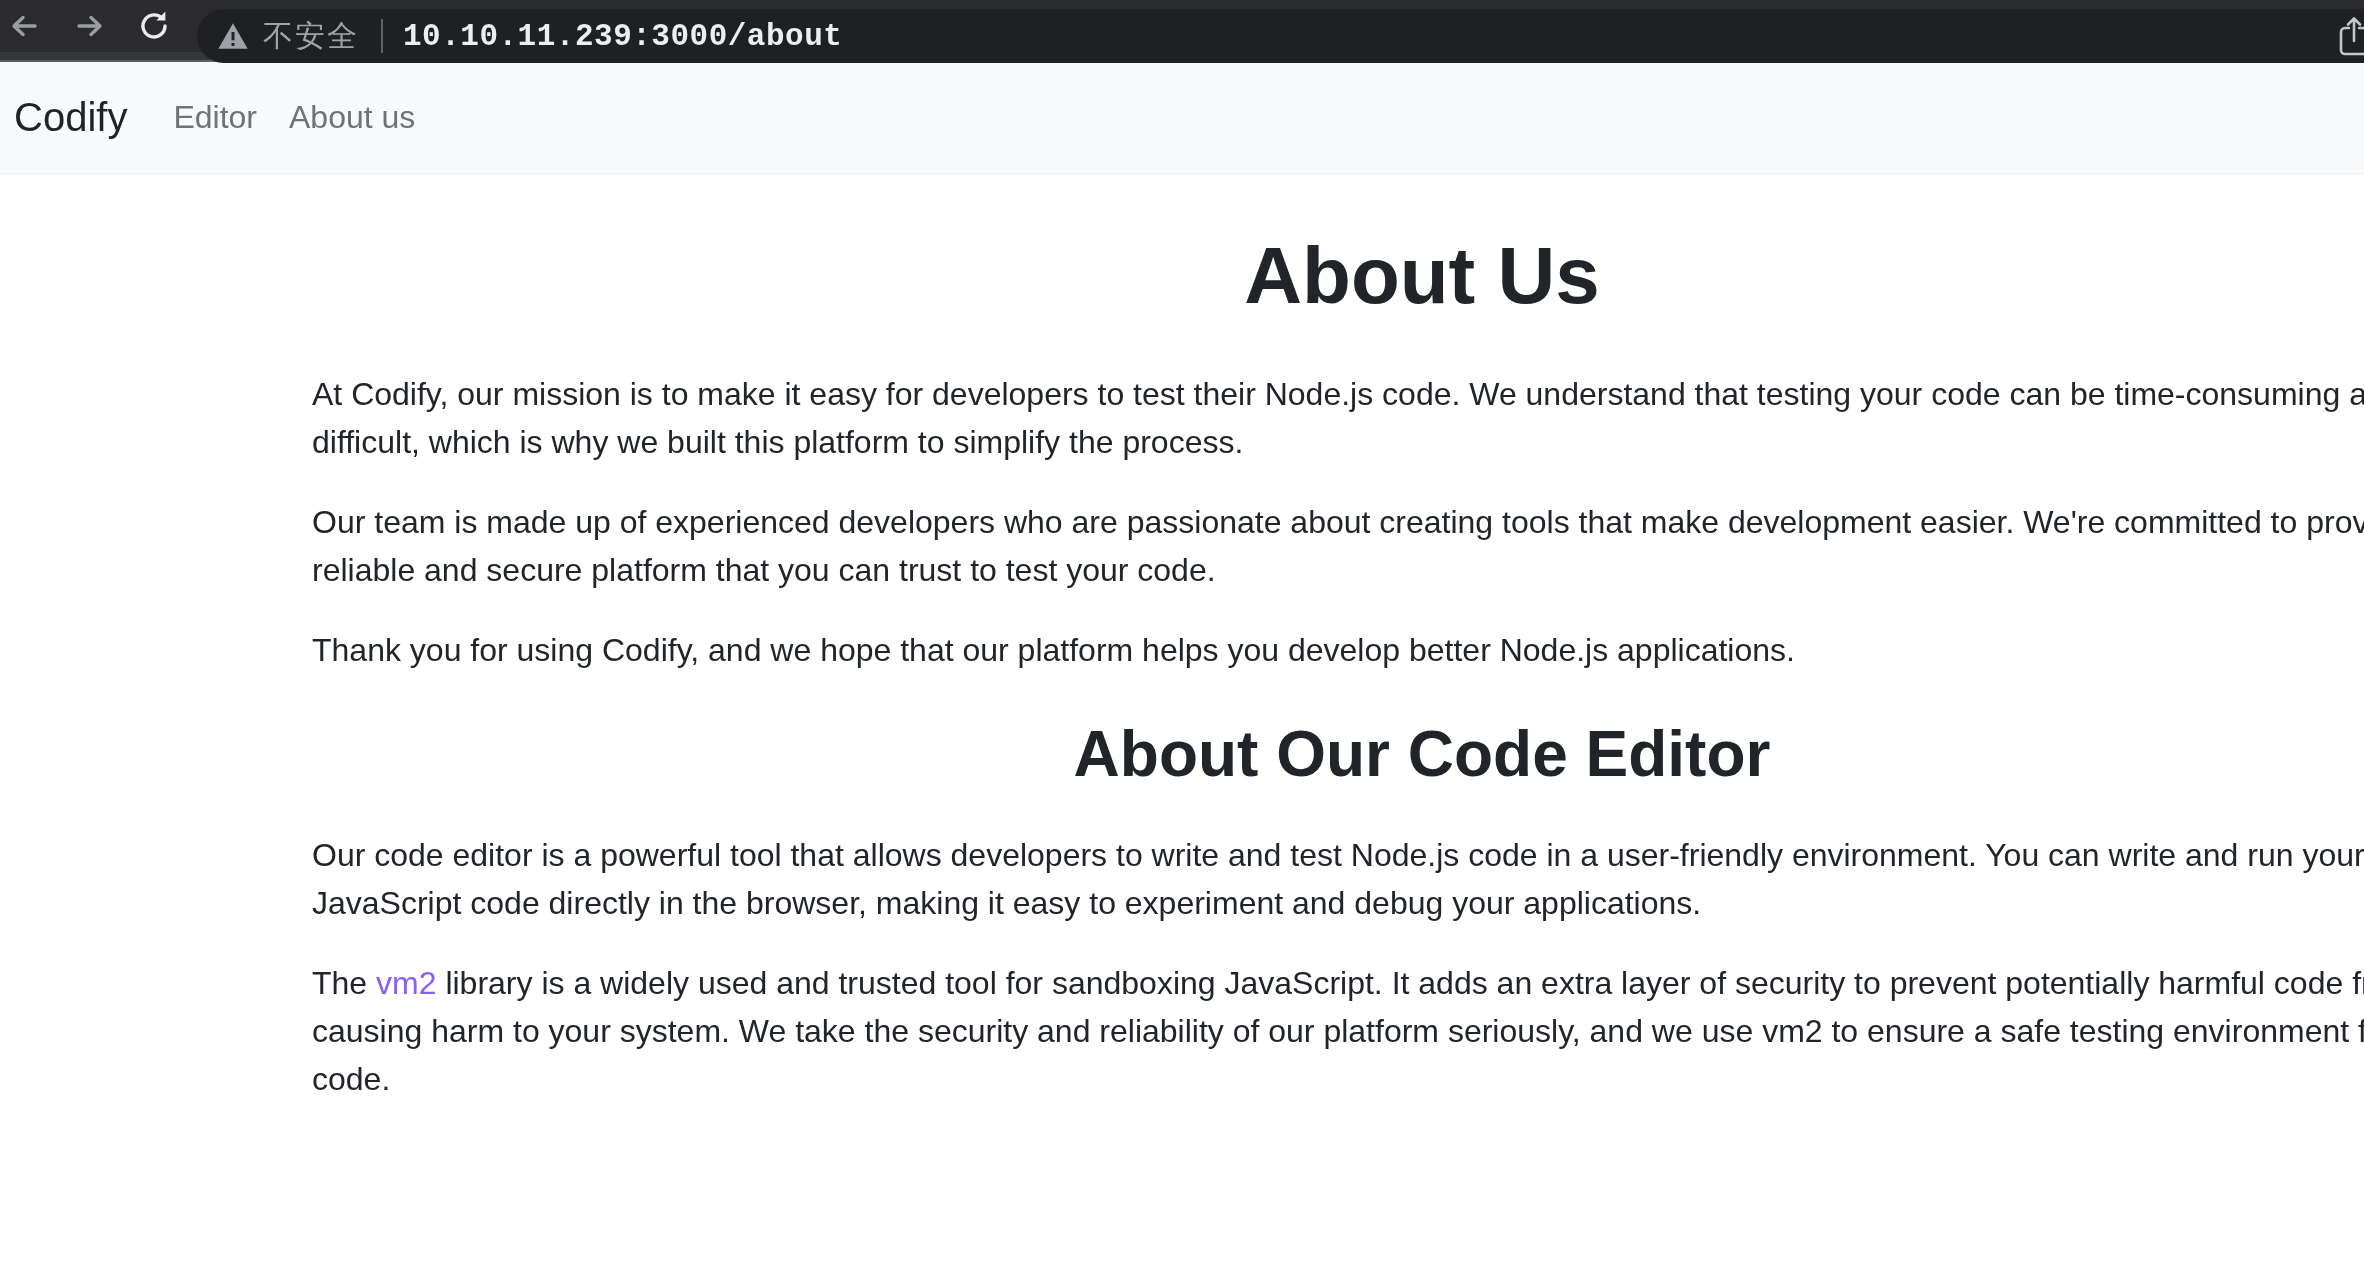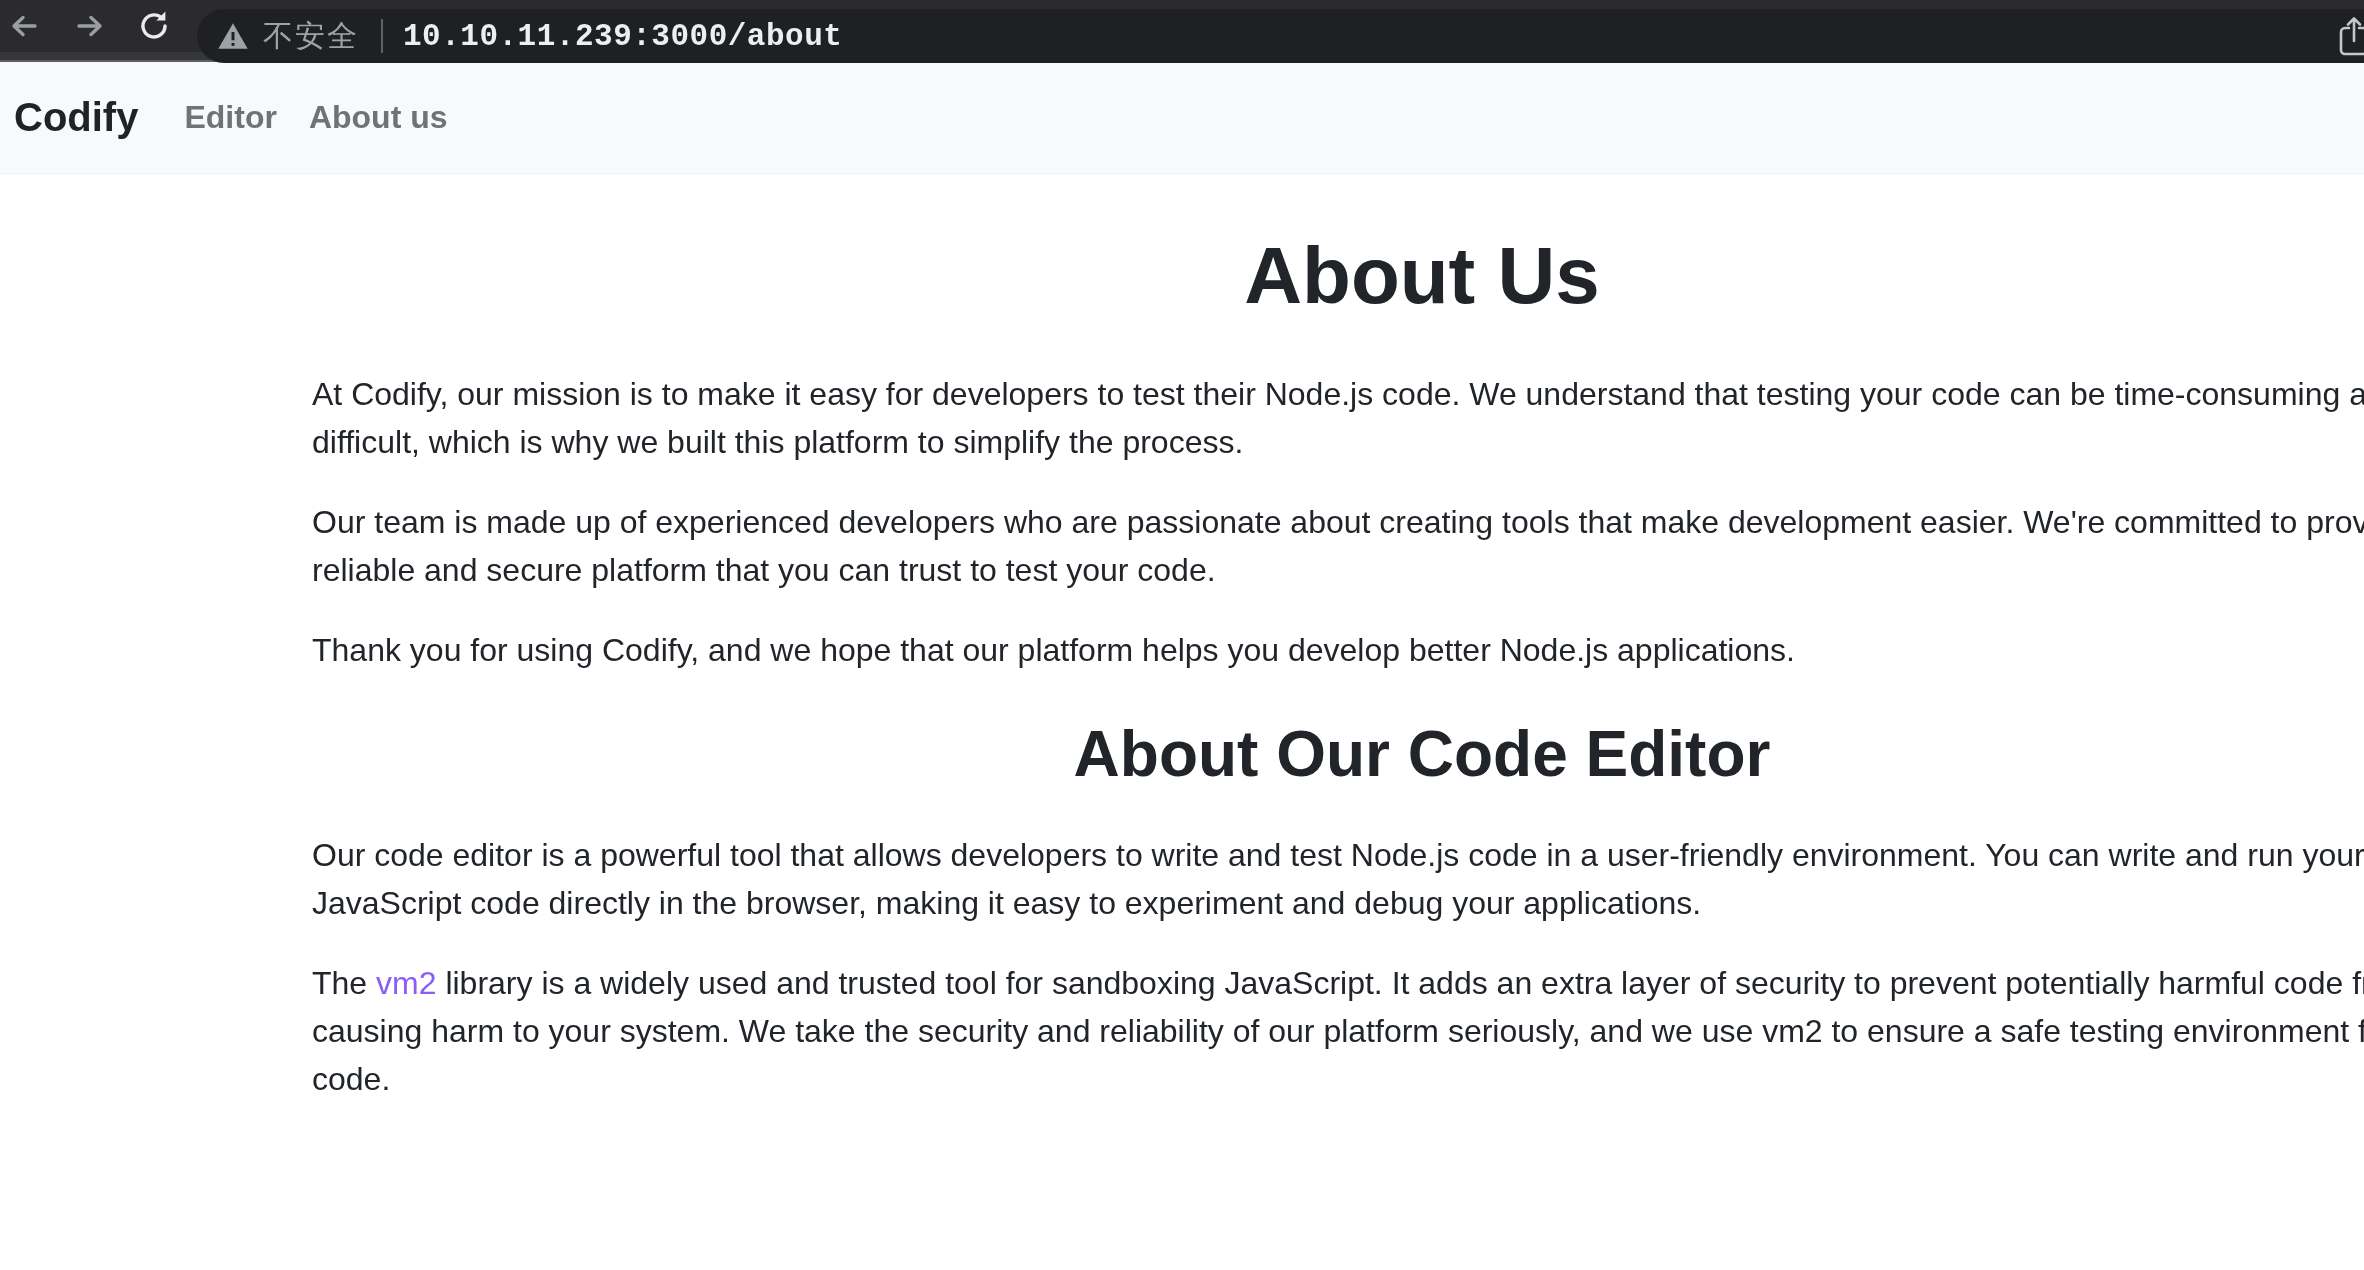--- a/index.html
+++ b/index.html
@@ -23,21 +23,21 @@
                  padding-left:20px; cursor:text; }
   .sec-label { color:#9da2a7; font-size:30px; margin-left:14px; letter-spacing:2px; }
   .addr-sep  { width:2px; height:34px; background:#5c6166; margin:0 20px 0 22px; }
   .url-text  { color:#eceef0; font-size:31px; font-weight:600; letter-spacing:0.5px;font-family:Liberation Mono, monospace; }
 
   .share-btn { position:absolute; left:2334px; top:13px; width:40px; height:46px;
                display:flex; align-items:center; justify-content:center; cursor:pointer; }
 
   
   .site-nav { height:112px; background:#f8f9fa; display:flex; align-items:center;
-              padding:0 24px 0 14px; border-bottom:1px solid #eef0f1;font-weight:bold; }
+              padding:0 24px 0 14px; border-bottom:1px solid #eef0f1; }
   .brand { font-size:40px; color:#1f2327; text-decoration:none; margin-right:30px; cursor:pointer; }
   .nav-links { display:flex; align-items:center; }
   .nav-link { font-size:32px; color:#6e7378; text-decoration:none; padding:0 16px; cursor:pointer; }
 
   
   .content { margin-left:312px; width:2220px; padding-top:54px; color:#212529; }
   .content h1 { font-size:80px; line-height:96px; font-weight:bold; text-align:center;
                 margin:0 0 46px 0; color:#212529; }
   .content h2 { font-size:64px; line-height:77px; font-weight:bold; text-align:center;
                 margin:42px 0 38px 0; color:#212529; }

